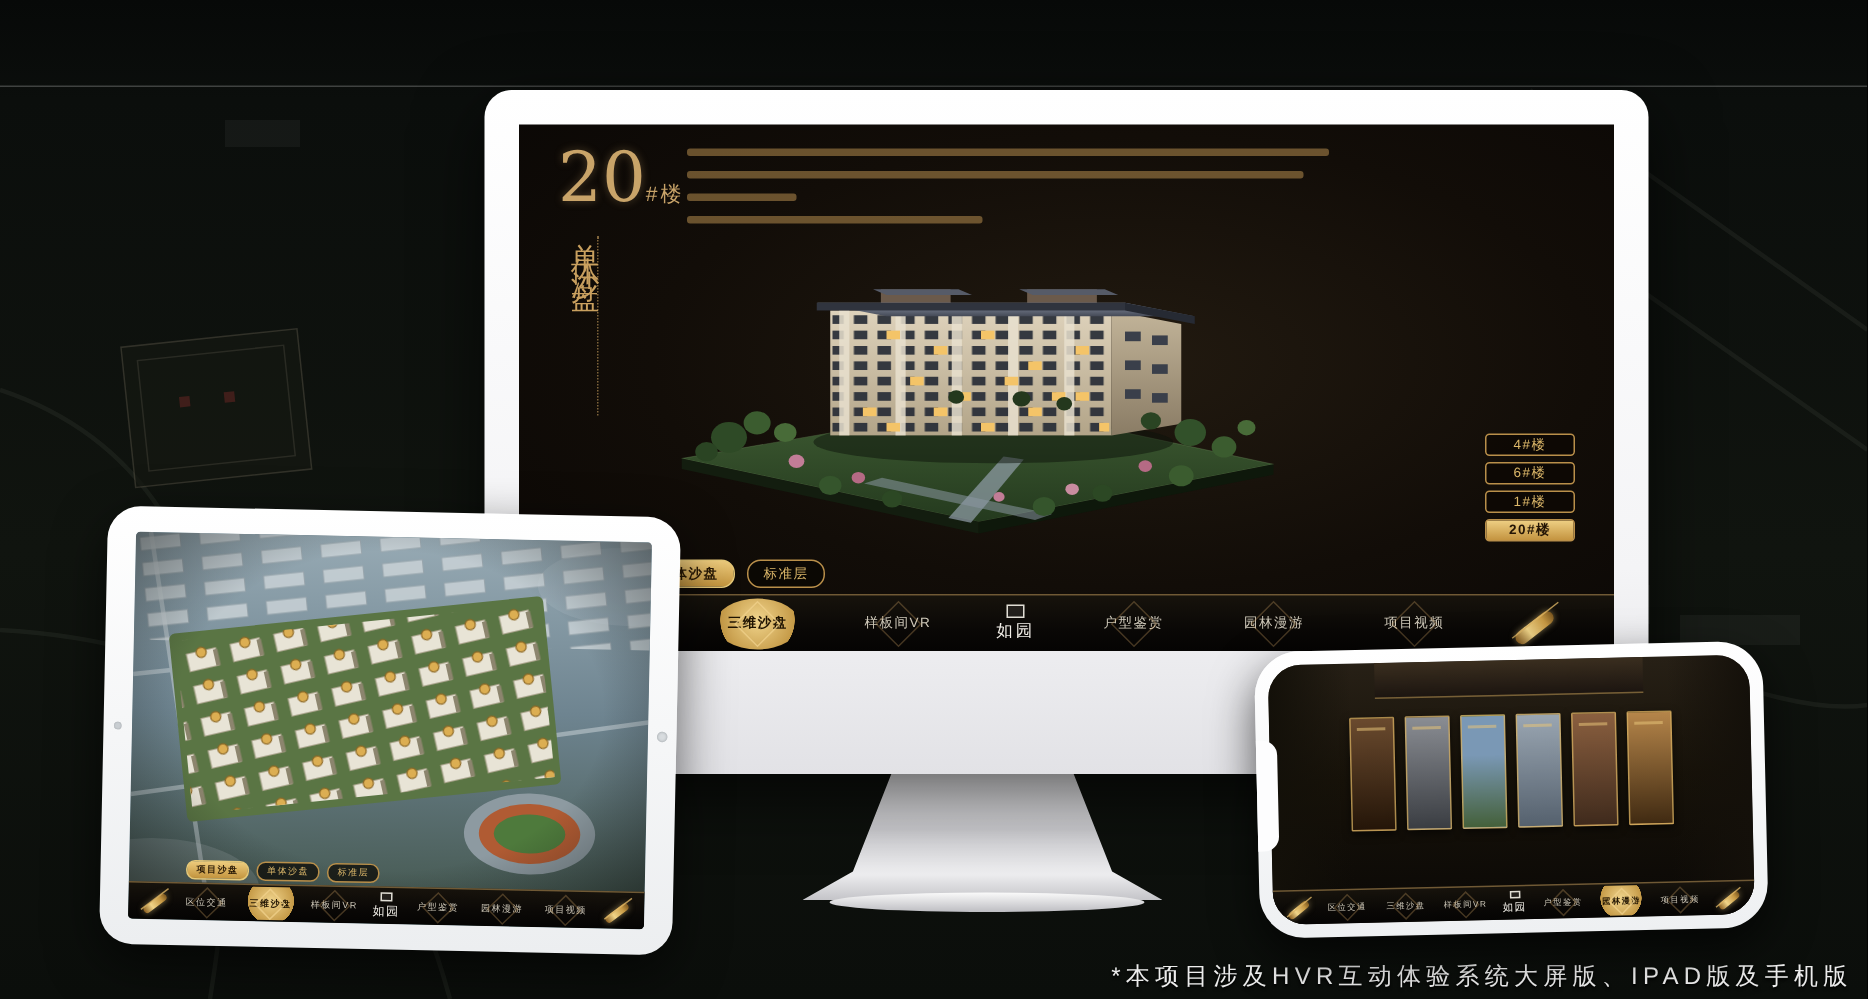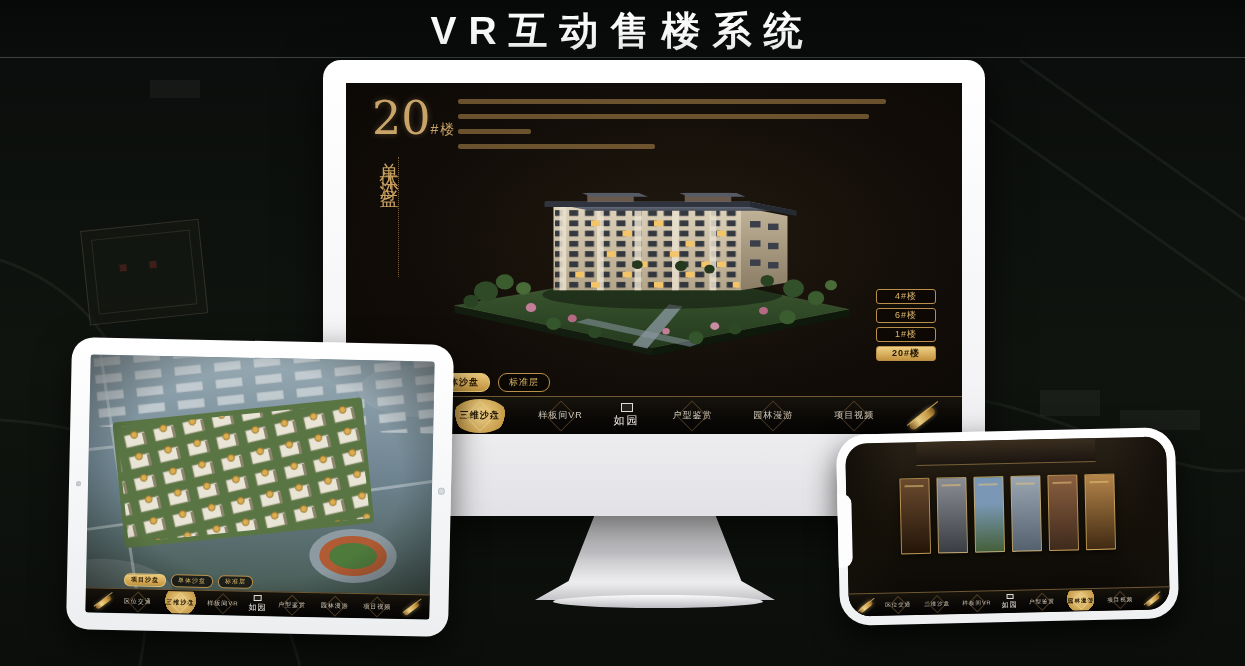--- a/index.html
+++ b/index.html
@@ -59,21 +59,21 @@
   .nav--sm .scroll-icon { width:18px; height:16px; }
 
   .nav--xs { height:23px; }
   .nav--xs .nav-item { font-size:5.5px; padding:2px 1px; min-width:30px; height:20px; }
   .nav--xs .nav-item::before { width:11px; height:11px; }
   .nav--xs .nav-logo { font-size:7px; letter-spacing:1px; }
   .nav--xs .nav-logo .seal { width:7px; height:5px; }
   .nav--xs .scroll-icon { width:16px; height:14px; }
 
   
-  .monitor { position:absolute; left:323px; top:60px; width:662px; height:456px;
+  .monitor { position:absolute; left:323px; top:60px; width:776px; height:456px;
              background:linear-gradient(180deg,#ffffff 0%,#f4f4f6 70%,#e2e2e6 100%);
              border-radius:18px; box-shadow:0 14px 45px rgba(0,0,0,.65); z-index:3; }
   .monitor-screen { position:absolute; left:23px; top:23px; right:23px; bottom:82px;
              background:radial-gradient(ellipse at 55% 45%, #221a10 0%, #120d08 55%, #0a0705 100%);
              overflow:hidden; }
   .stand-neck { position:absolute; left:535px; top:514px; width:240px; height:86px; z-index:2;
              background:linear-gradient(180deg,#f1f1f3 0%,#cfcfd3 45%,#ededef 80%,#c4c4c8 100%);
              clip-path:polygon(25% 0%, 75% 0%, 86% 78%, 100% 100%, 0% 100%, 14% 78%); }
   .stand-base { position:absolute; left:553px; top:595px; width:210px; height:13px; z-index:2;
              border-radius:50%; background:linear-gradient(180deg,#fafafa,#bdbdc2); }
@@ -164,21 +164,20 @@
       <rect x="150" y="262" width="7" height="7" fill="rgba(170,50,50,0.30)"></rect>
     </g>
     <g fill="rgba(255,255,255,0.045)">
       <rect x="1040" y="390" width="60" height="26"></rect>
       <rect x="1120" y="410" width="80" height="20"></rect>
       <rect x="150" y="80" width="50" height="18"></rect>
     </g>
   </svg>
   <div class="top-hairline"></div>
 
-  <div class="main-title">VR互动售楼系统</div>
 
   <div class="stand-neck"></div>
   <div class="stand-base"></div>
   <div class="monitor">
     <div class="monitor-screen">
 
       <div class="headline">
         <span class="h-num">20</span><span class="h-suffix">#楼</span>
         <div class="h-vert">单体沙盘</div>
       </div>
@@ -453,13 +452,14 @@
           </div>
         <div class="nav-item">
             <span>项目视频</span>
           </div>
         <span class="scroll-icon"></span>
       </div>
     </div>
     <div class="phone-notch"></div>
   </div>
 
+  <div class="footnote">*本项目涉及HVR互动体验系统大屏版、IPAD版及手机版</div>
 </div>
 
 </body></html>

